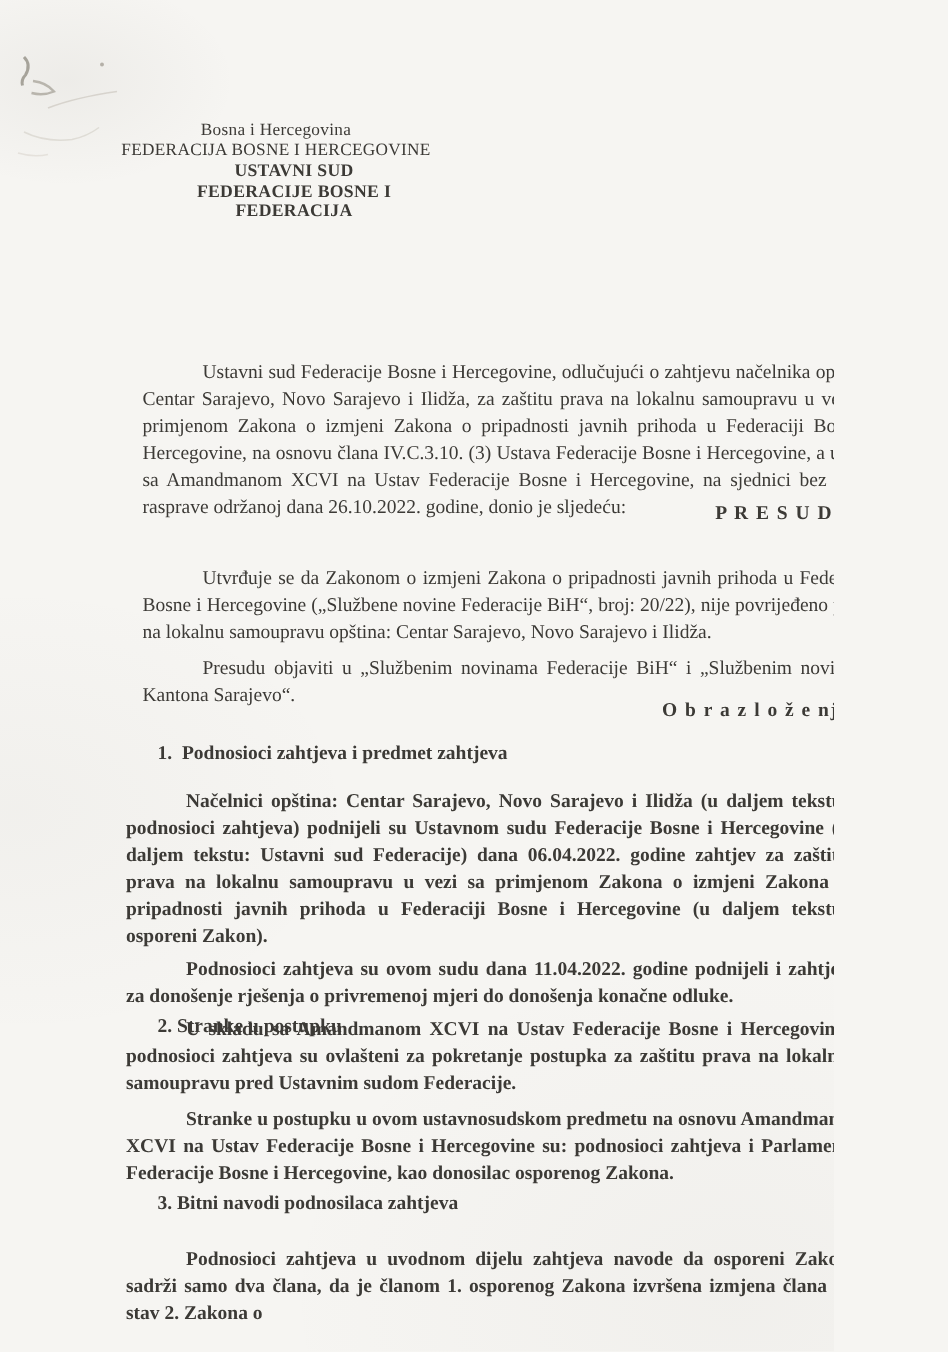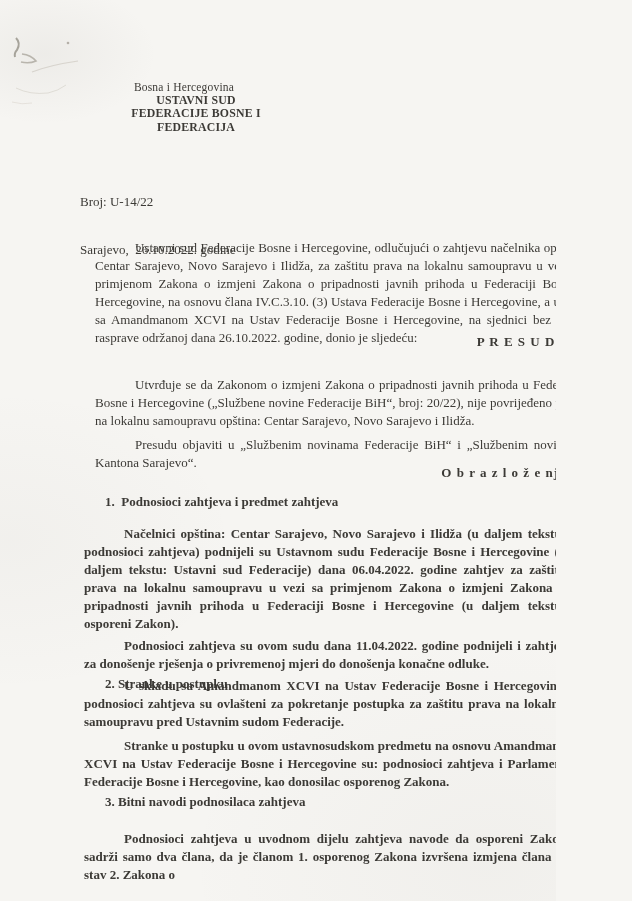--- a/index.html
+++ b/index.html
@@ -56,28 +56,25 @@
     <path d="M12 10 q5 5 1 12 q-3 3 -2 7" stroke="#8d897f" stroke-width="2" fill="none" opacity="0.75"></path>
     <path d="M18 26 q9 1 14 7 q-7 3 -15 1" stroke="#9b968c" stroke-width="1.6" fill="none" opacity="0.65"></path>
     <path d="M28 44 q18 -7 46 -11" stroke="#c3beb4" stroke-width="1.1" fill="none" opacity="0.55"></path>
     <path d="M12 60 q14 7 32 5 q10 -2 18 -8" stroke="#ccc7bd" stroke-width="1" fill="none" opacity="0.5"></path>
     <path d="M8 74 q10 3 20 1" stroke="#d2cdc3" stroke-width="1" fill="none" opacity="0.45"></path>
     <circle cx="64" cy="15" r="1.3" fill="#9b968c" opacity="0.7"></circle>
   </svg>
 
   <div class="letterhead">
     <div>Bosna i Hercegovina</div>
+    <div>FEDERACIJA BOSNE I HERCEGOVINE</div>
     <div class="bold">USTAVNI SUD</div>
     <div class="bold">FEDERACIJE BOSNE I FEDERACIJA</div>
   </div>
 
-  <div class="abs meta">
-    <div>Broj: U-14/22</div>
-    <div>Sarajevo,  26.10.2022. godine</div>
-  </div>
 
   <p class="abs para" style="top:224px">Ustavni sud Federacije Bosne i Hercegovine, odlučujući o zahtjevu načelnika opština: Centar Sarajevo, Novo Sarajevo i Ilidža, za zaštitu prava na lokalnu samoupravu u vezi sa primjenom Zakona o izmjeni Zakona o pripadnosti javnih prihoda u Federaciji Bosne i Hercegovine, na osnovu člana IV.C.3.10. (3) Ustava Federacije Bosne i Hercegovine, a u vezi sa Amandmanom XCVI na Ustav Federacije Bosne i Hercegovine, na sjednici bez javne rasprave održanoj dana 26.10.2022. godine, donio je sljedeću:</p>
 
   <div class="abs center-title" style="top:333px">P R E S U D U</div>
 
   <p class="abs para" style="top:361px">Utvrđuje se da Zakonom o izmjeni Zakona o pripadnosti javnih prihoda u Federaciji Bosne i Hercegovine („Službene novine Federacije BiH“, broj: 20/22), nije povrijeđeno pravo na lokalnu samoupravu opština: Centar Sarajevo, Novo Sarajevo i Ilidža.</p>
   <p class="abs para" style="top:421px">Presudu objaviti u „Službenim novinama Federacije BiH“ i „Službenim novinama Kantona Sarajevo“.</p>
 
   <div class="abs center-title" style="top:464px">O b r a z l o ž e nj e</div>
 

